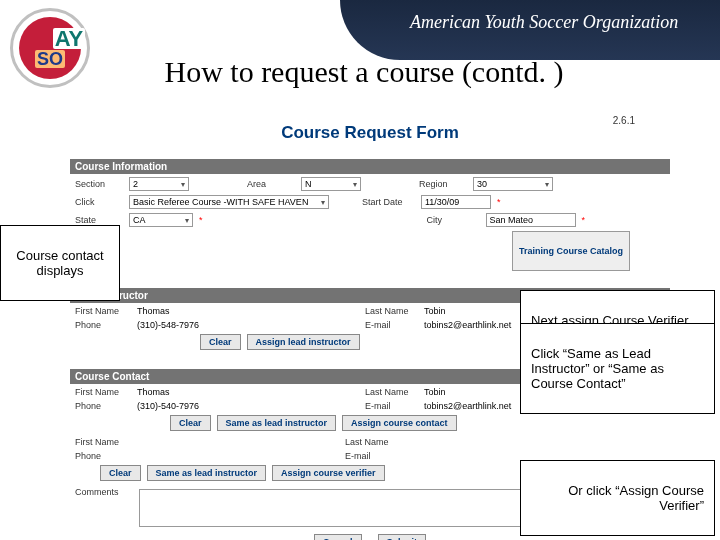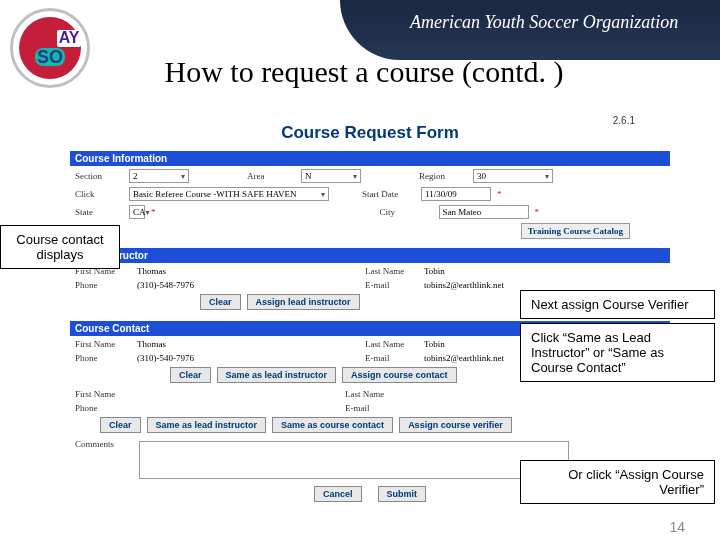--- a/index.html
+++ b/index.html
@@ -3,45 +3,45 @@
 <meta charset="utf-8">
 <style>
   * { box-sizing: border-box; margin: 0; padding: 0; }
   body { width: 720px; height: 540px; font-family: Arial, sans-serif; background: #fff; position: relative; overflow: hidden; }
   
   .banner { position: absolute; top: 0; right: 0; width: 380px; height: 60px; background: linear-gradient(180deg, #1a2840 0%, #253654 100%); border-bottom-left-radius: 60px; z-index: 2; }
   .banner-text { position: absolute; top: 12px; left: 70px; color: #fff; font-style: italic; font-family: Liberation Serif, serif; font-size: 18px; }
   
   .logo { position: absolute; top: 8px; left: 10px; width: 80px; height: 80px; border-radius: 50%; background: #fff; border: 3px solid #c0c0c0; z-index: 3; display: flex; align-items: center; justify-content: center; }
   .logo-inner { width: 62px; height: 62px; border-radius: 50%; background: #c41e3a; display: flex; align-items: center; justify-content: center; flex-direction: column; }
-  .logo-ay { color: #4c1d95; font-weight: bold; font-size: 16px; line-height: 0.9; background: #fff; padding: 1px 2px; border-radius: 2px; margin-left: 38px; }
-  .logo-so { color: #1e3a8a; font-weight: bold; font-size: 18px; line-height: 0.9; background: #14b8a6; padding: 1px 2px; border-radius: 8px; margin-top: 1px; }
+  .logo-ay { color: #0f766e; font-weight: bold; font-size: 22px; line-height: 0.9; background: #fff; padding: 1px 2px; border-radius: 2px; margin-left: 38px; }
+  .logo-so { color: #1e3a8a; font-weight: bold; font-size: 18px; line-height: 0.9; background: #fdba74; padding: 1px 2px; border-radius: 2px; margin-top: 1px; }
   
   .slide-title { position: absolute; top: 55px; left: 4px; width: 100%; text-align: center; font-size: 30px; font-family: "Times New Roman", serif; z-index: 1; line-height: 1.1; }
   
   .screenshot { position: absolute; top: 115px; left: 70px; width: 600px; height: 380px; background: #fff; font-size: 9px; }
   .version { position: absolute; top: 0px; right: 35px; font-size: 10px; color: #333; }
   .form-title { text-align: center; color: #003a7a; font-weight: bold; font-size: 17px; margin-top: 8px; margin-bottom: 6px; }
   
-  .section-bar { background: #1d4ed8; color: #fff; font-weight: bold; padding: 2px 5px; font-size: 10px; margin-top: 8px; }
+  .section-bar { background: #737373; color: #fff; font-weight: bold; padding: 2px 5px; font-size: 10px; margin-top: 16px; }
   
-  .form-grid { display: flex; padding: 3px 5px 1px 5px; gap: 4px; align-items: center; font-family: Liberation Serif, serif; }
+  .form-grid { display: flex; padding: 3px 5px 1px 5px; gap: 4px; align-items: center; }
   .fg-label { width: 50px; font-size: 9px; color: #333; }
   .fg-field { border: 1px solid #999; background: #fff; padding: 1px 3px; font-size: 9px; height: 14px; display: inline-flex; align-items: center; }
   .fg-field.dd::after { content: "▾"; margin-left: auto; font-size: 8px; color: #555; }
   .req { color: red; margin-left: 2px; }
   
   .btn-row { display: flex; gap: 6px; padding: 3px 5px; }
   .ss-btn { border: 1px solid #888; background: #e8e8e8; padding: 2px 8px; font-size: 9px; color: #003a7a; font-weight: bold; cursor: pointer; }
   
-  .catalog-btn { border: 1px solid #999; background: #eee; padding: 2px 6px; font-size: 9px; color: #003a7a; font-weight: bold; }
+  .catalog-btn { border: 1px solid #999; background: #eee; padding: 14px 6px; font-size: 9px; color: #003a7a; font-weight: bold; }
   
   .textarea { border: 1px solid #999; width: 430px; height: 38px; margin: 2px 5px; }
   
-  .callout { position: absolute; background: #fff; border: 1px solid #000; padding: 6px 10px; font-size: 13px; z-index: 10; }
+  .callout { position: absolute; background: #fff; border: 1px solid #000; padding: 22px 10px; font-size: 13px; z-index: 10; }
   .callout-1 { top: 225px; left: 0px; width: 120px; text-align: center; }
   .callout-2 { top: 290px; right: 5px; width: 195px; }
   .callout-3 { top: 323px; right: 5px; width: 195px; }
   .callout-4 { top: 460px; right: 5px; width: 195px; text-align: right; }
   
   .page-num { position: absolute; bottom: 5px; right: 35px; font-size: 14px; color: #888; }
   
   .bottom-btns { display: flex; gap: 16px; justify-content: center; padding-top: 4px; }
 </style>
 </head>
@@ -78,21 +78,21 @@
   <div class="form-grid">
     <span class="fg-label">Click</span>
     <span class="fg-field dd" style="width:200px">Basic Referee Course -WITH SAFE HAVEN</span>
     <span style="width:25px"></span>
     <span class="fg-label" style="width:55px">Start Date</span>
     <span class="fg-field" style="width:70px">11/30/09</span>
     <span class="req">*</span>
   </div>
   <div class="form-grid">
     <span class="fg-label">State</span>
-    <span class="fg-field dd" style="width:16px">CA</span>
+    <span class="fg-field dd" style="width:64px">CA</span>
     <span class="req">*</span>
     <span style="width:216px"></span>
     <span class="fg-label" style="width:55px">City</span>
     <span class="fg-field" style="width:90px">San Mateo</span>
     <span class="req">*</span>
   </div>
   <div class="form-grid" style="justify-content:flex-end; padding-right:40px;">
     <span class="catalog-btn">Training Course Catalog</span>
   </div>
 
@@ -145,21 +145,20 @@
   </div>
   <div class="form-grid">
     <span class="fg-label" style="width:58px">Phone</span>
     <span style="width:130px"></span>
     <span style="width:70px"></span>
     <span class="fg-label" style="width:55px">E-mail</span>
   </div>
   <div class="btn-row" style="padding-left:30px">
     <span class="ss-btn">Clear</span>
     <span class="ss-btn">Same as lead instructor</span>
-    <span class="ss-btn">Same as course contact</span>
     <span class="ss-btn">Assign course verifier</span>
   </div>
 
   <div class="form-grid" style="align-items:flex-start">
     <span class="fg-label" style="width:55px">Comments</span>
     <div class="textarea"></div>
   </div>
 
   <div class="bottom-btns">
     <span class="ss-btn">Cancel</span>

